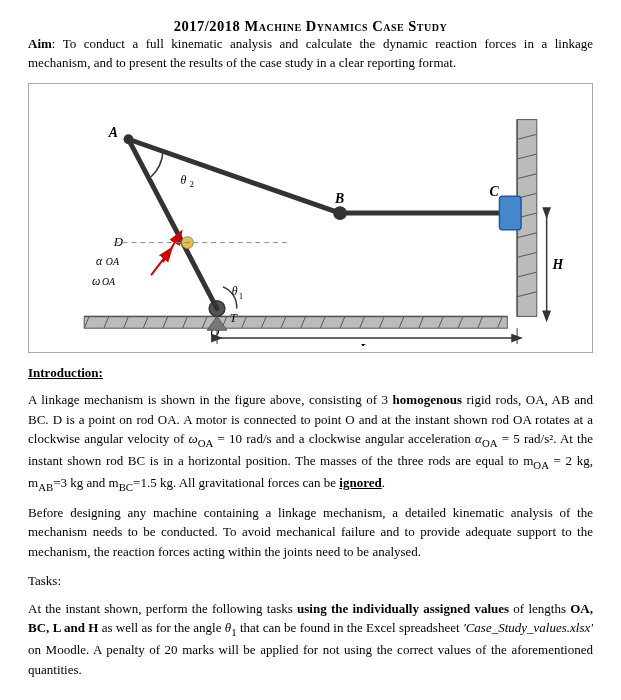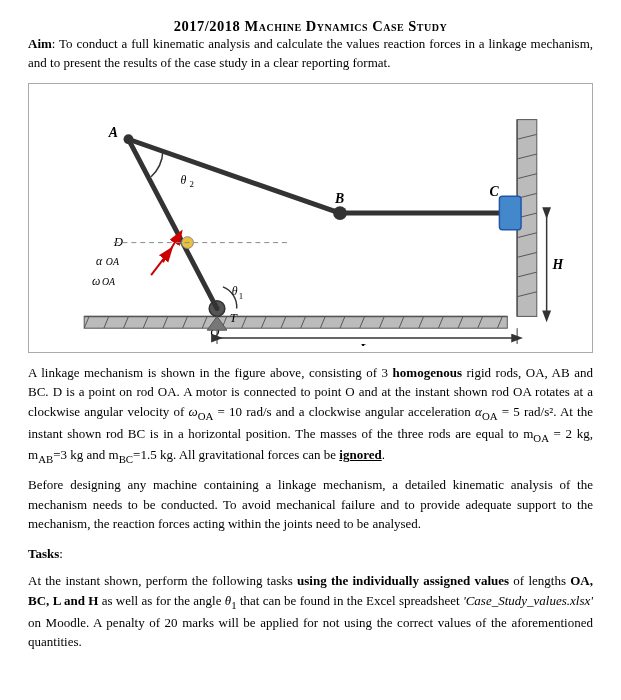--- a/index.html
+++ b/index.html
@@ -47,34 +47,34 @@
     .intro-section .section-label {
       font-weight: bold;
       text-decoration: underline;
     }
     .tasks-section {
       margin-bottom: 8px;
       line-height: 1.5;
       text-align: justify;
     }
     .tasks-section .section-label {
-      font-weight: bold;
+      font-weight: normal;
       margin-top: 42px;
     }
     p { margin-bottom: 8px; }
   </style>
 </head>
 <body>
 
 <div class="page-title">
   <span>2017/2018 Machine Dynamics Case Study</span>
 </div>
 
 <div class="aim-section">
-  <span class="label">Aim</span><span>: To conduct a full kinematic analysis and calculate the values reaction forces in a linkage mechanism, and to present the results of the case study in a clear reporting format.</span>
+  <span class="label">Aim</span><span>: To conduct a full kinematic analysis and calculate the dynamic reaction forces in a linkage mechanism, and to present the results of the case study in a clear reporting format.</span>
 </div>
 
 <div class="diagram-container">
   <svg class="diagram-svg" viewBox="0 0 560 260">
 
     <rect x="50" y="230" width="430" height="12" fill="#bbb" stroke="#555" stroke-width="1"></rect>
 
     <line x1="50" y1="230" x2="480" y2="230" stroke="#555" stroke-width="1.5"></line>
 
     <line x1="55" y1="230" x2="50" y2="242" stroke="#555" stroke-width="1"></line>
@@ -181,20 +181,23 @@
       </marker>
     </defs>
 
     <polygon points="185,230 175,244 195,244" fill="#777" stroke="#555" stroke-width="1"></polygon>
 
   </svg>
 </div>
 
 <div class="intro-section">
   <p>
+    <span class="section-label">Introduction:</span>
+  </p>
+  <p>
     A linkage mechanism is shown in the figure above, consisting of 3 <strong>homogenous</strong> rigid rods, OA, AB and BC. D is a point on rod OA. A motor is connected to point O and at the instant shown rod OA rotates at a clockwise angular velocity of <em>ω</em><sub>OA</sub> = 10 rad/s and a clockwise angular acceleration <em>α</em><sub>OA</sub> = 5 rad/s². At the instant shown rod BC is in a horizontal position. The masses of the three rods are equal to m<sub>OA</sub> = 2 kg, m<sub>AB</sub>=3 kg and m<sub>BC</sub>=1.5 kg. All gravitational forces can be <strong><u>ignored</u></strong>.
   </p>
   <p>Before designing any machine containing a linkage mechanism, a detailed kinematic analysis of the mechanism needs to be conducted. To avoid mechanical failure and to provide adequate support to the mechanism, the reaction forces acting within the joints need to be analysed.</p>
 </div>
 
 <div class="tasks-section">
   <p>
     <span class="section-label">Tasks</span>:
   </p>
   <p>

